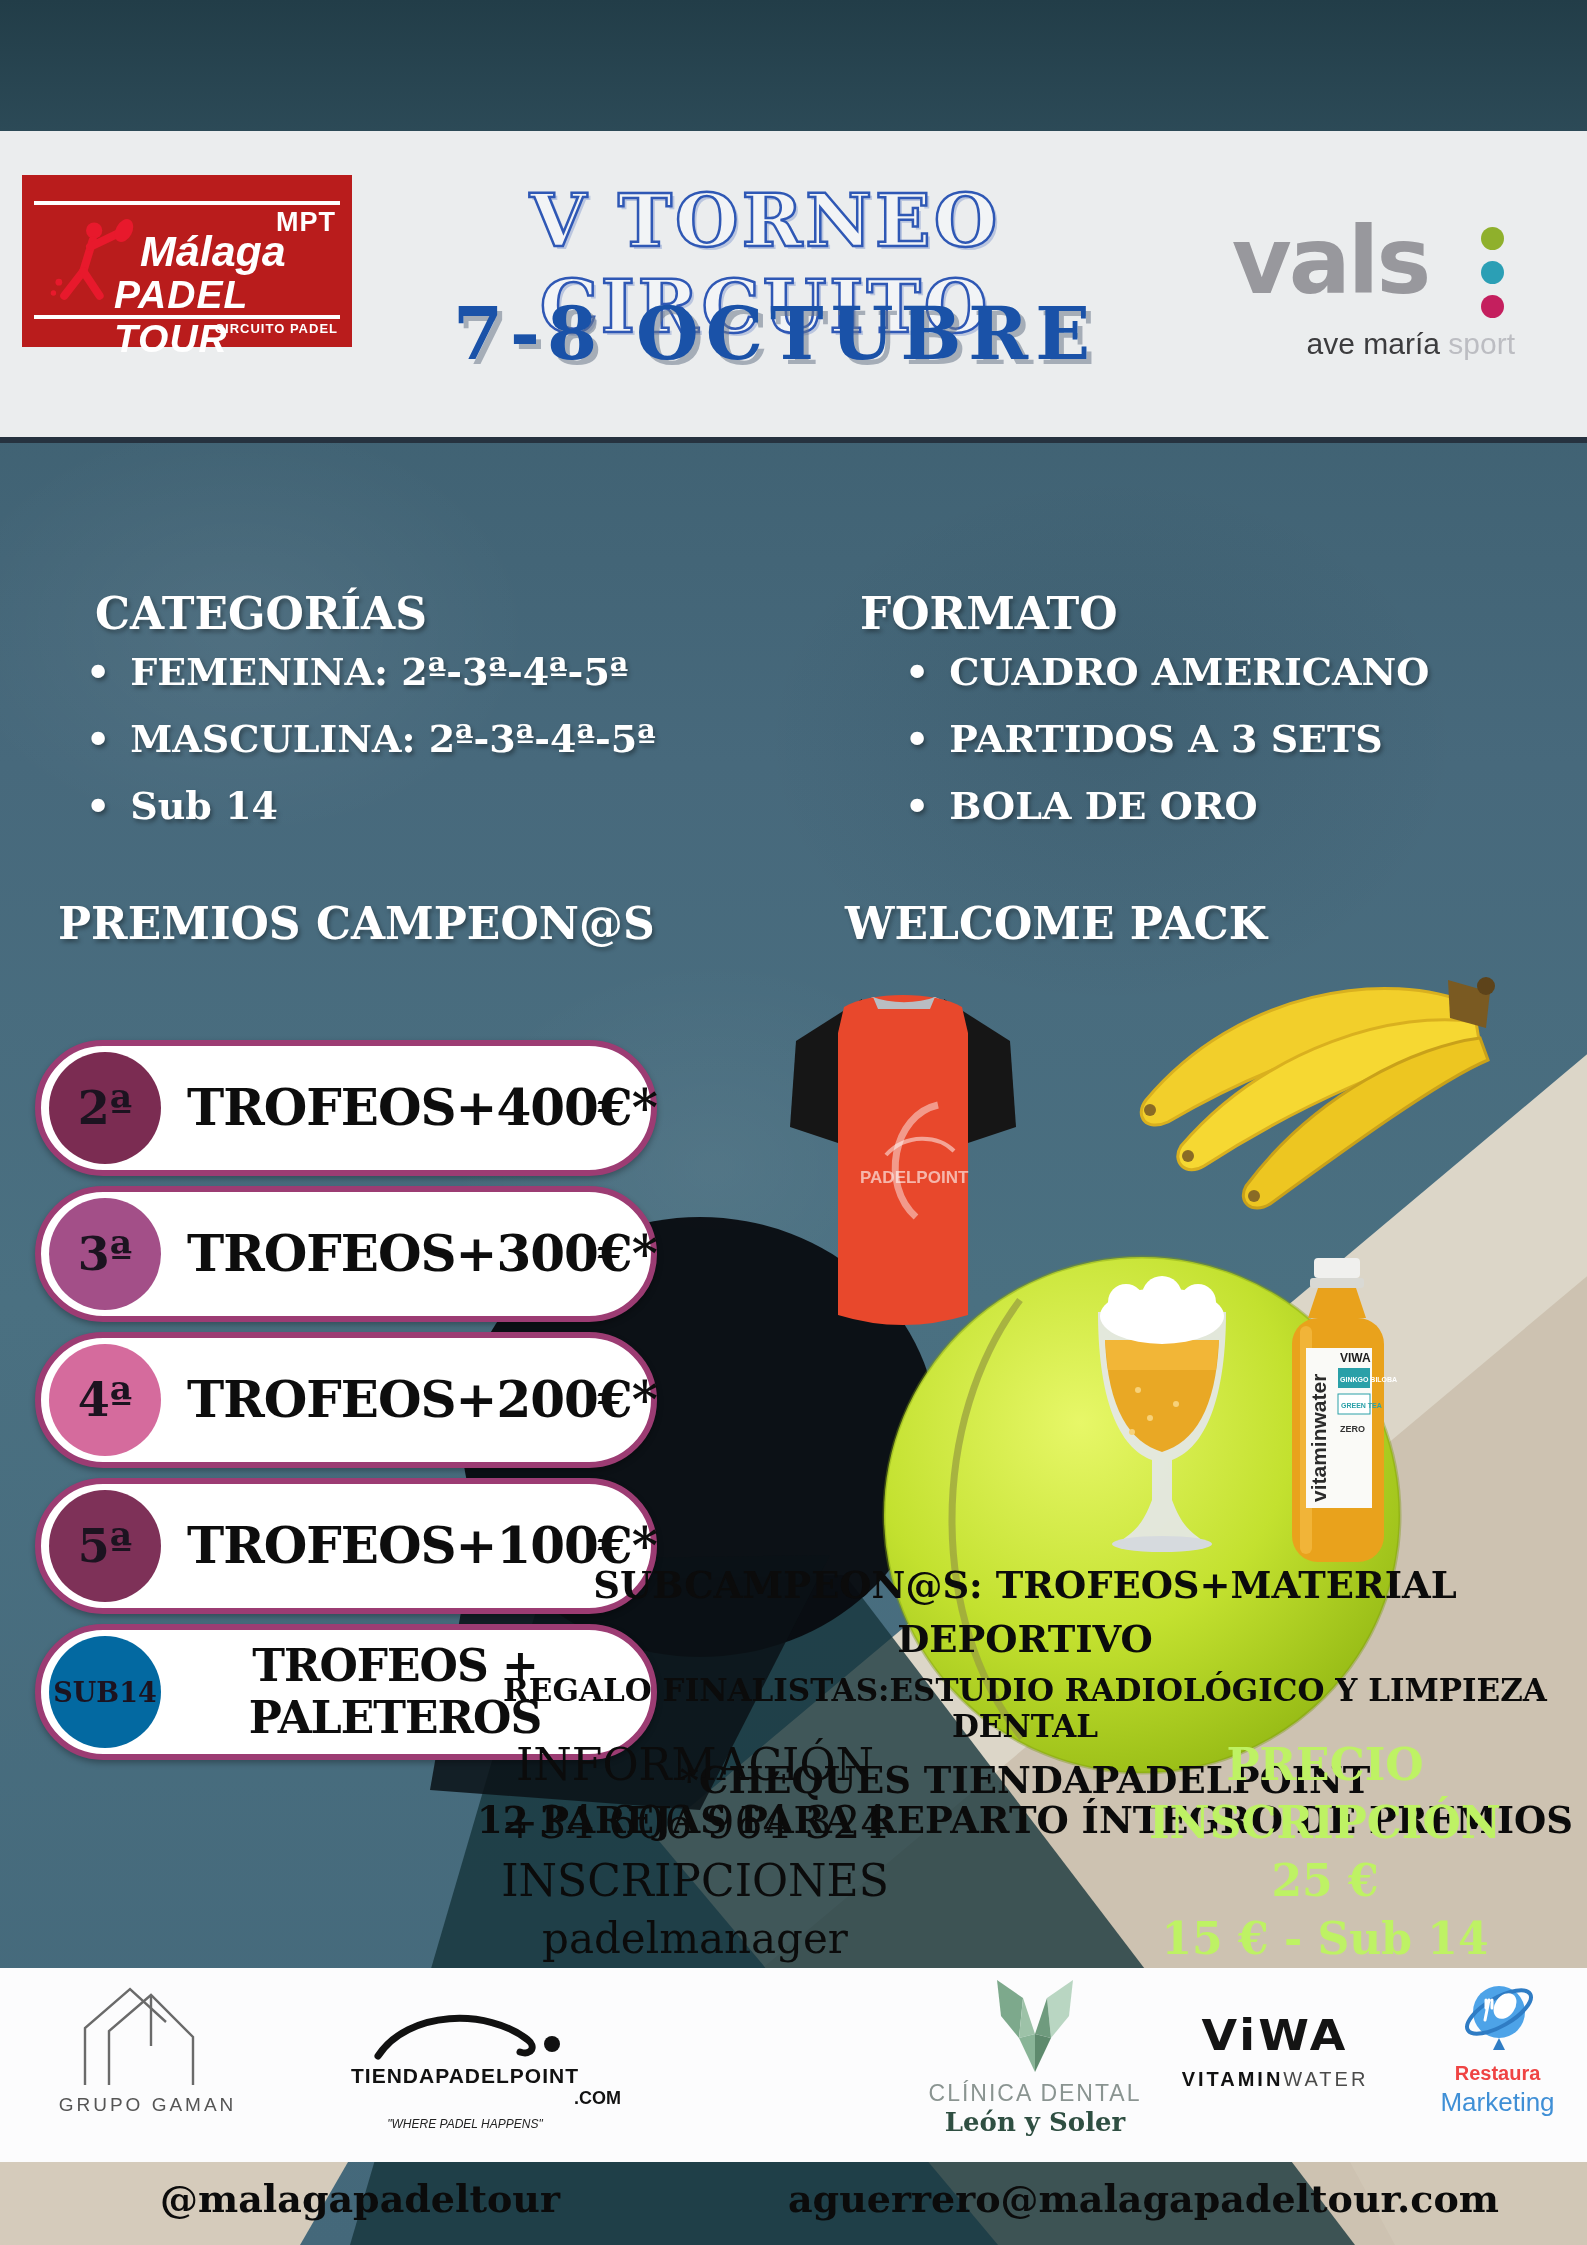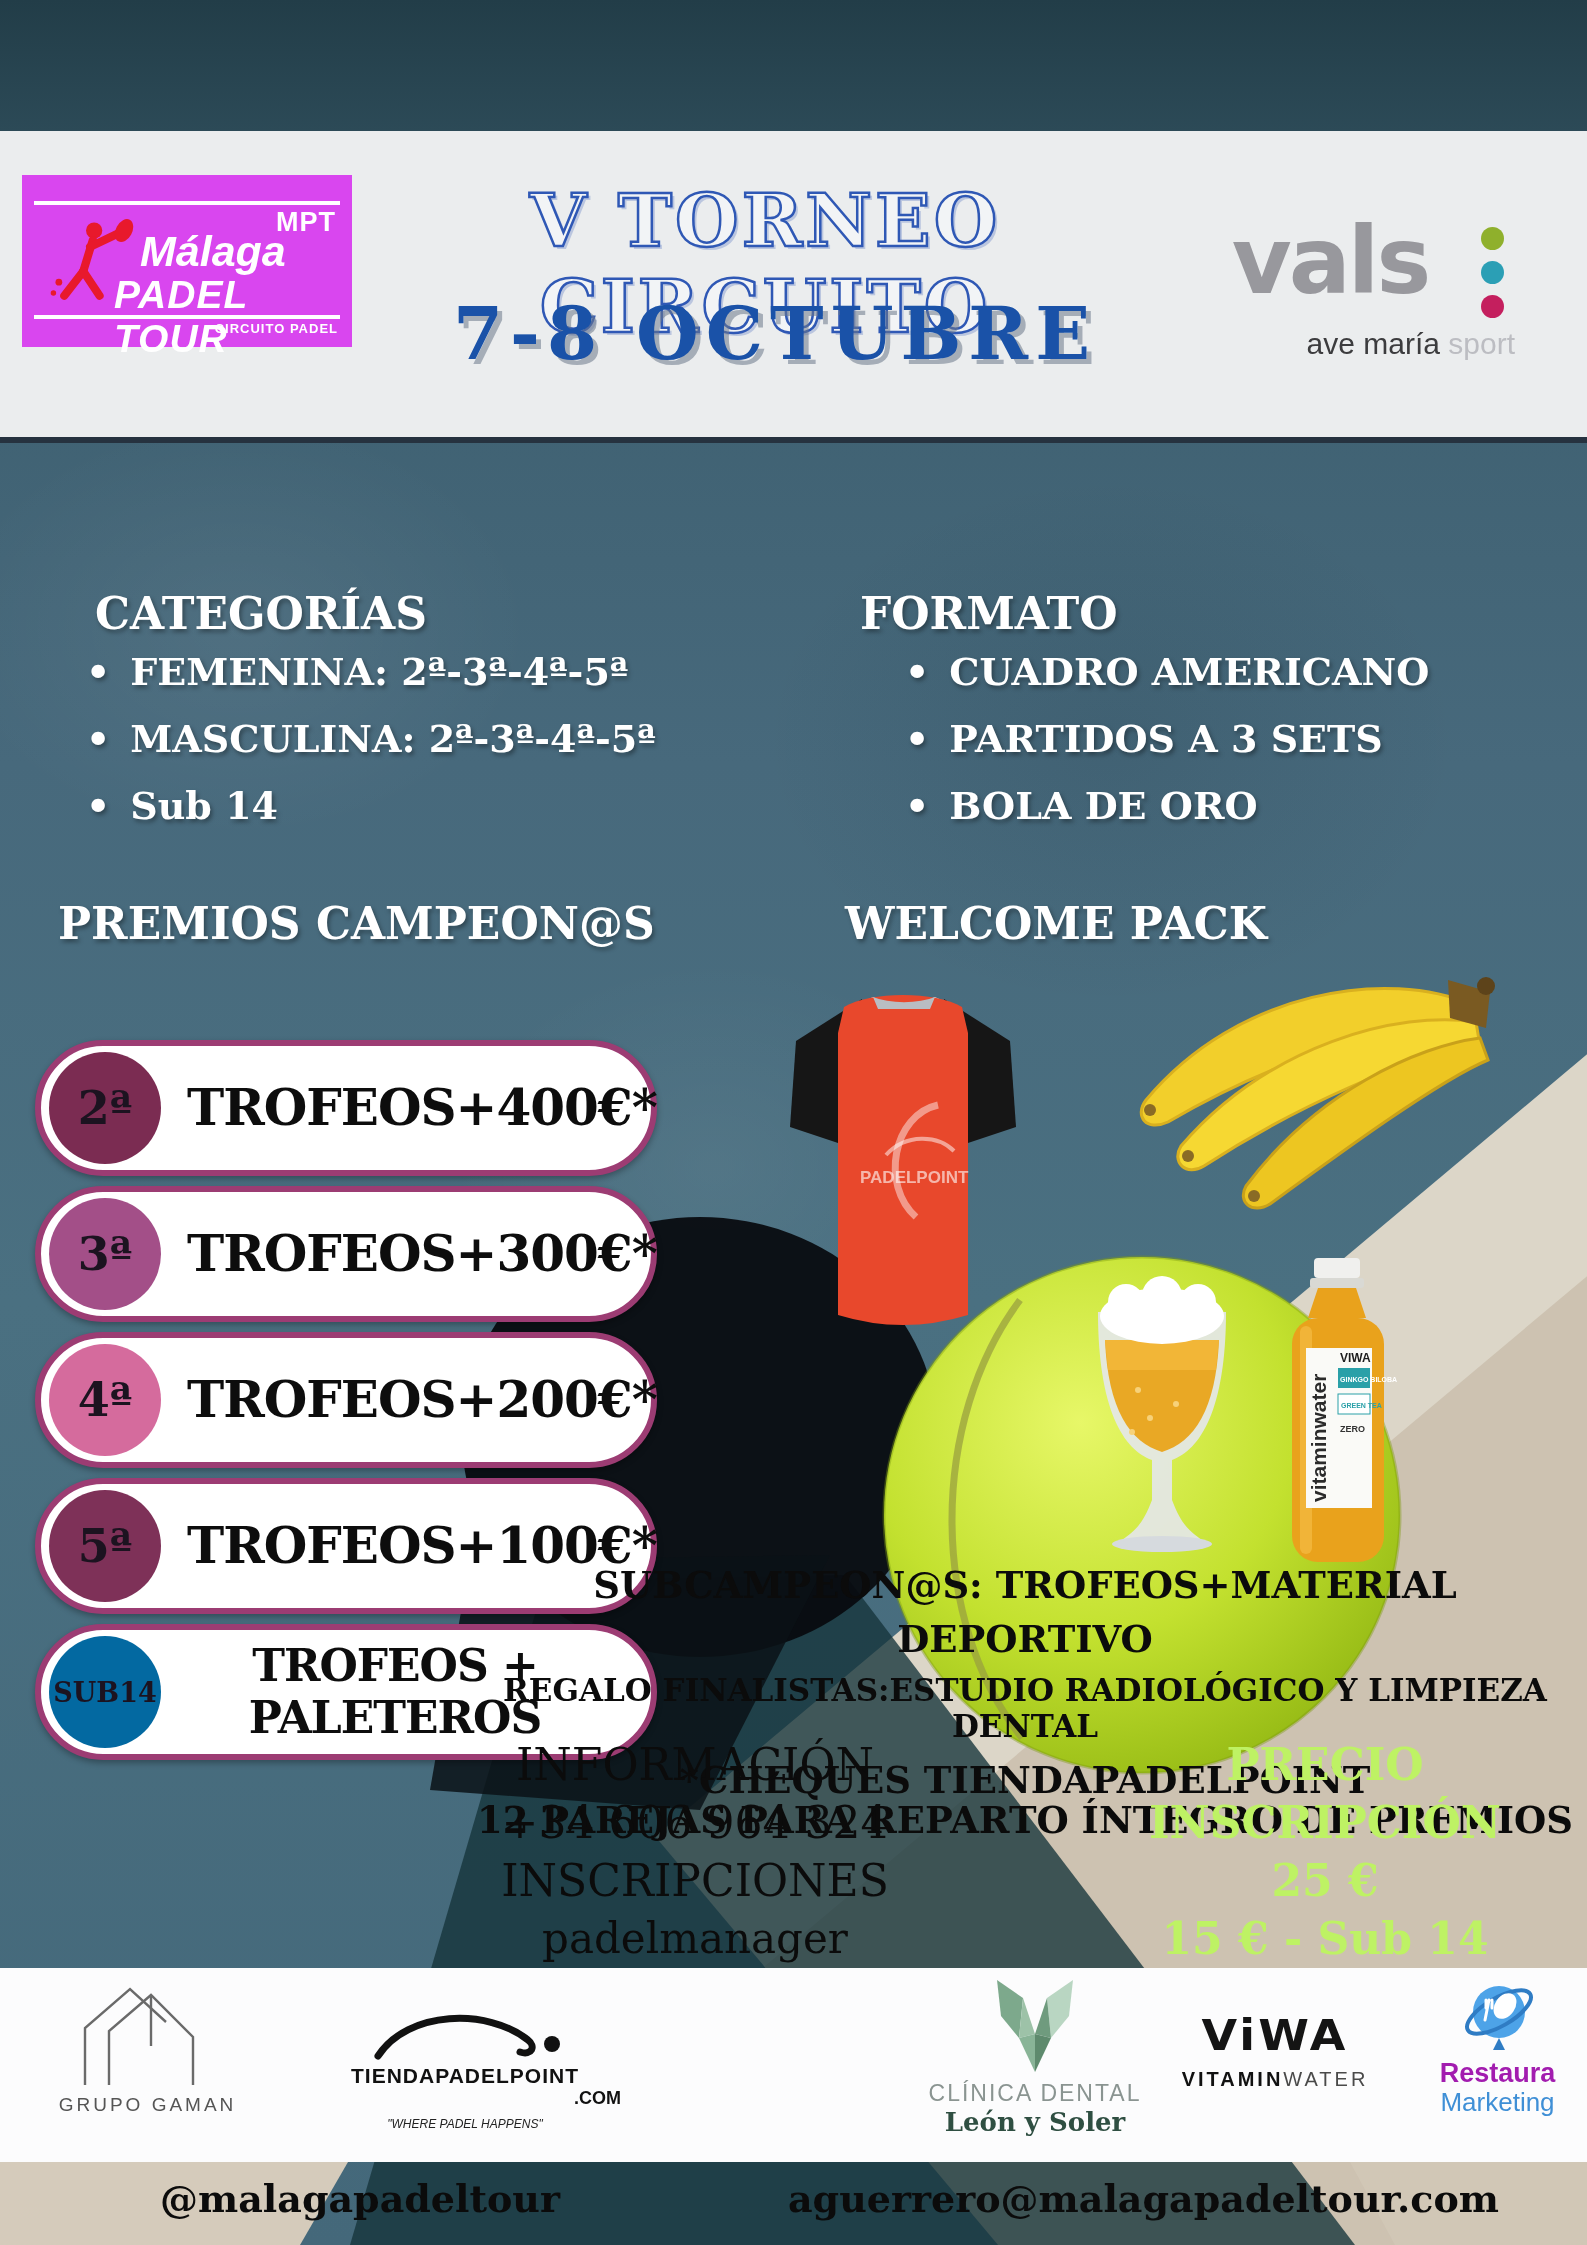--- a/index.html
+++ b/index.html
@@ -13,21 +13,21 @@
       radial-gradient(380px 300px at 45% 52%, rgba(255,255,255,.05), transparent 70%),
       radial-gradient(600px 400px at 85% 72%, rgba(20,40,50,.12), transparent 70%),
       linear-gradient(180deg,#35505d 0%,#3f6172 16%,#47697c 34%,#4a7081 58%,#44687a 100%);}
   svg.scene{position:absolute;left:0;top:0;}
   
   .top-band{position:absolute;left:0;top:0;width:1587px;height:131px;
     background:linear-gradient(180deg,#223d48,#2c4a57);}
   .header-band{position:absolute;left:0;top:131px;width:1587px;height:306px;
     background:#ebedee;border-bottom:6px solid #26323f;}
   .mpt-logo{position:absolute;left:22px;top:44px;width:330px;height:172px;
-    background:#d946ef;color:#fff;}
+    background:#b91c1c;color:#fff;}
   .mpt-line{position:absolute;left:12px;right:12px;height:4px;background:#fff;}
   .mpt-mpt{position:absolute;right:16px;top:32px;font-family:"Liberation Sans",sans-serif;
     font-weight:bold;font-size:27px;letter-spacing:1px;}
   .mpt-city{position:absolute;left:118px;top:52px;font-family:"Liberation Sans",sans-serif;
     font-style:italic;font-size:43px;font-weight:bold;}
   .mpt-tour{position:absolute;left:92px;top:98px;font-family:"Liberation Sans",sans-serif;
     font-style:italic;font-size:39px;font-weight:bold;letter-spacing:1px;}
   .mpt-sub{position:absolute;left:0;right:14px;top:146px;text-align:right;
     font-family:"Liberation Sans",sans-serif;font-size:13px;font-weight:bold;letter-spacing:1px;}
   .title{position:absolute;left:360px;top:46px;width:810px;text-align:center;
@@ -80,21 +80,21 @@
   .tpp-name{font-size:21px;font-weight:bold;letter-spacing:1px;color:#111;}
   .tpp-com{font-size:18px;font-weight:bold;color:#111;text-align:right;padding-right:14px;}
   .tpp-tag{font-size:12px;font-style:italic;color:#222;margin-top:8px;}
   .cd-top{font-size:23px;letter-spacing:2px;color:#8a9491;}
   .cd-bottom{font-family:"DejaVu Serif",serif;font-size:26px;font-weight:bold;color:#2f4f42;}
   .viwa-name{font-family:"DejaVu Sans",sans-serif;font-weight:bold;font-size:46px;
     color:#141414;letter-spacing:3px;transform:scaleY(.92);}
   .viwa-sub{font-size:20px;letter-spacing:3px;color:#111;margin-top:6px;}
   .viwa-sub .bold{font-weight:bold;}
   .viwa-sub .lite{font-weight:normal;color:#4a4a4a;}
-  .rest-1{font-size:27px;font-weight:bold;color:#a21caf;line-height:30px;}
+  .rest-1{font-size:20px;font-weight:bold;color:#ef4444;line-height:30px;}
   .rest-2{font-size:26px;color:#3f8fd6;line-height:28px;}
   
   .contact{position:absolute;top:2176px;color:#0b0b0b;font-weight:bold;font-size:38px;}
   .wp{position:absolute;}
 </style>
 </head>
 <body>
 
 <div class="poster">
 

